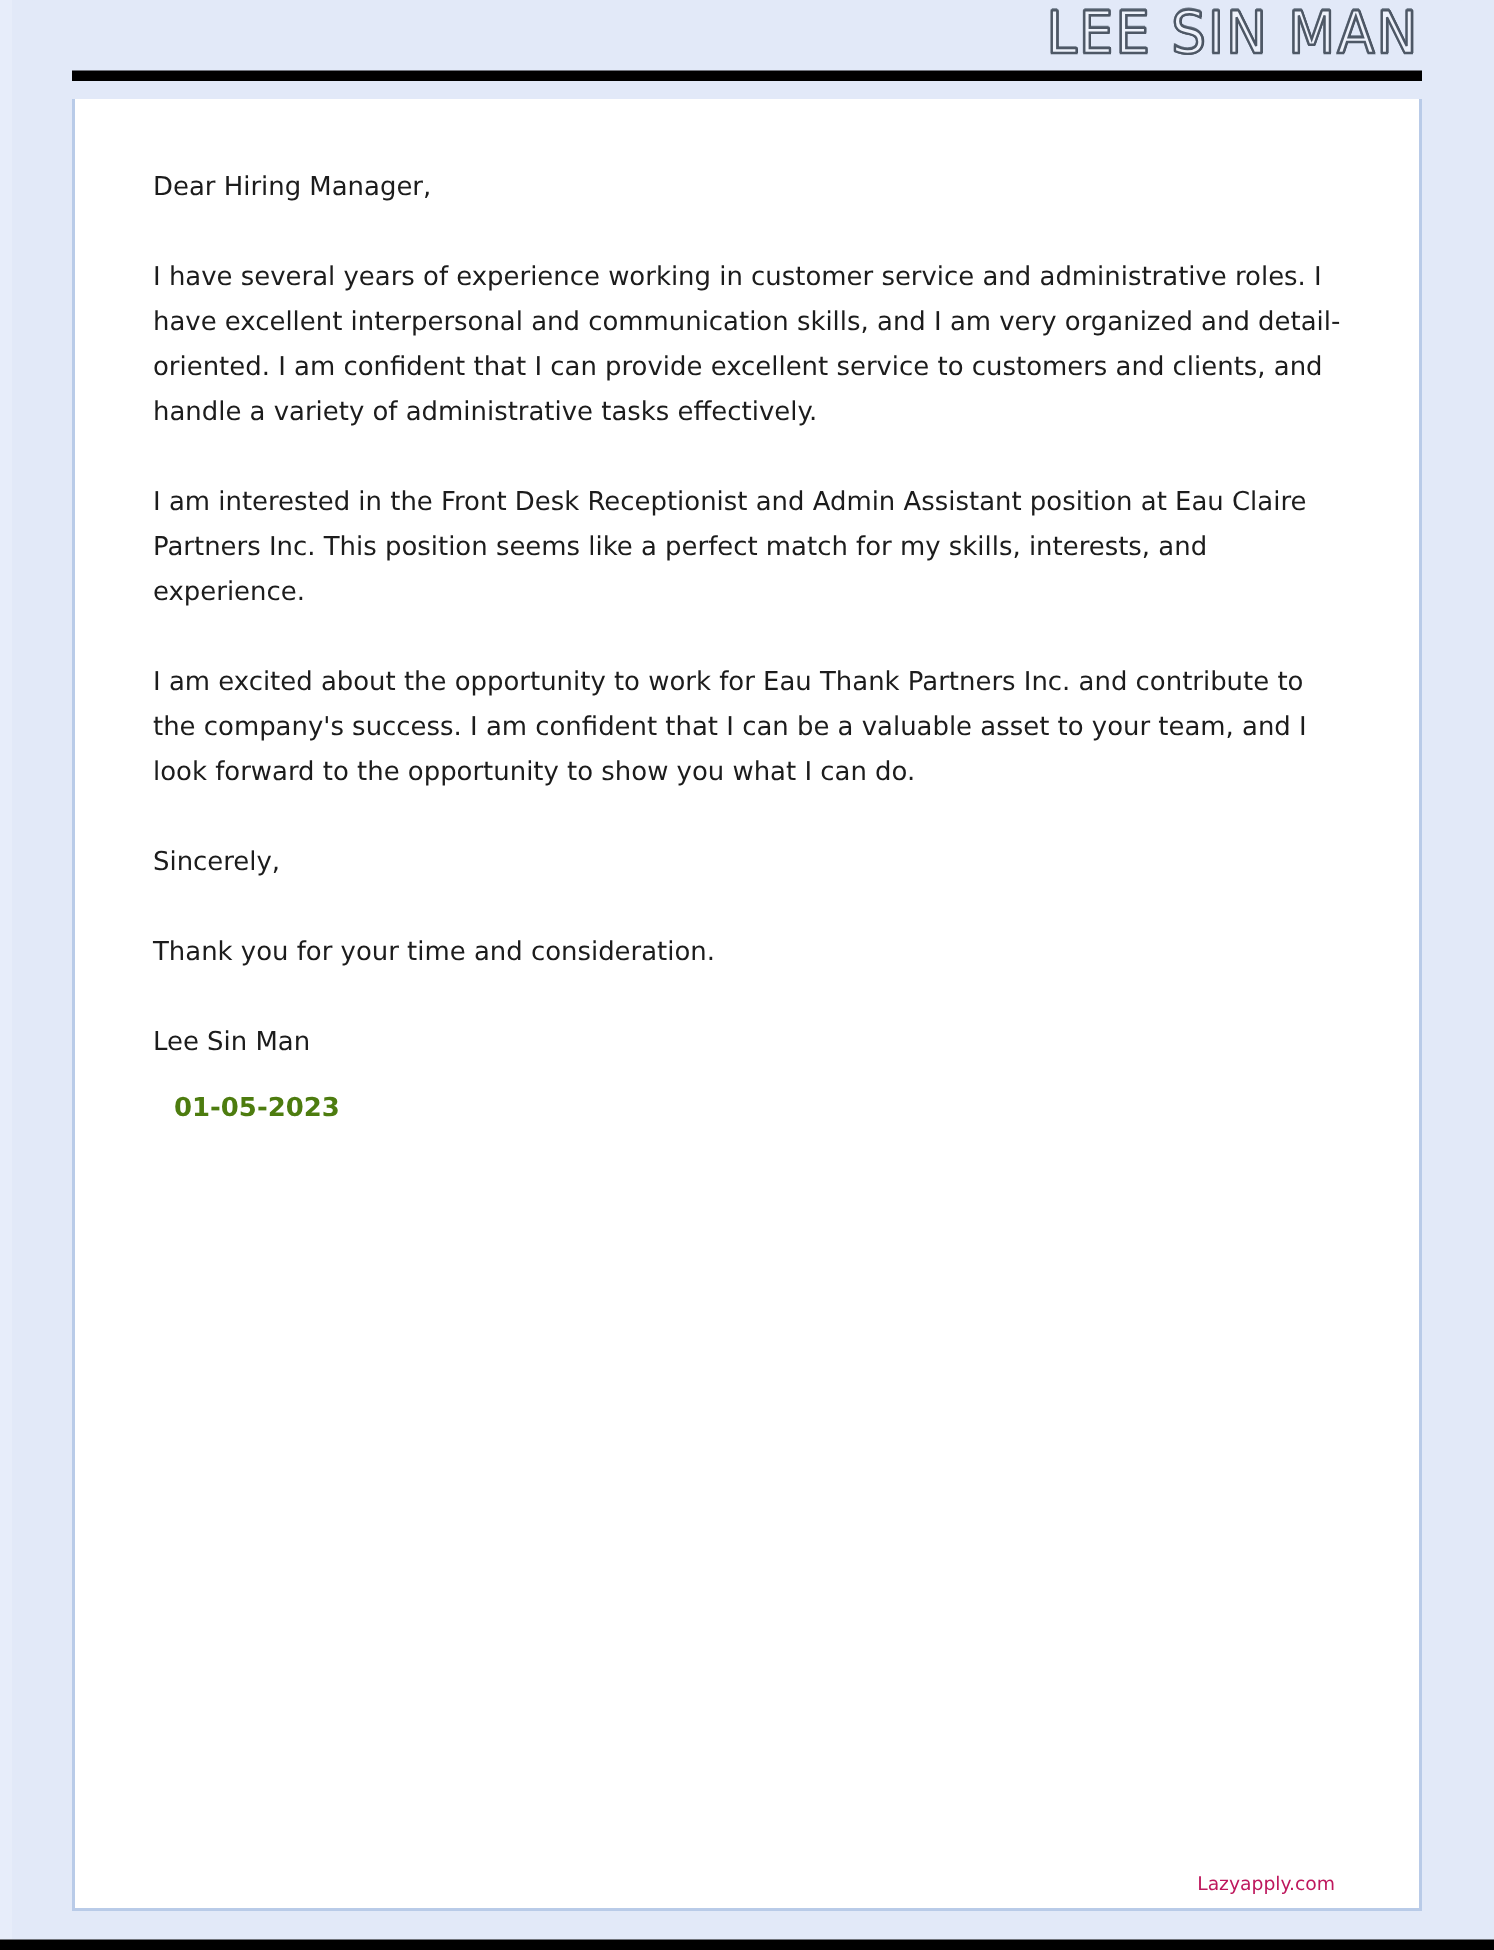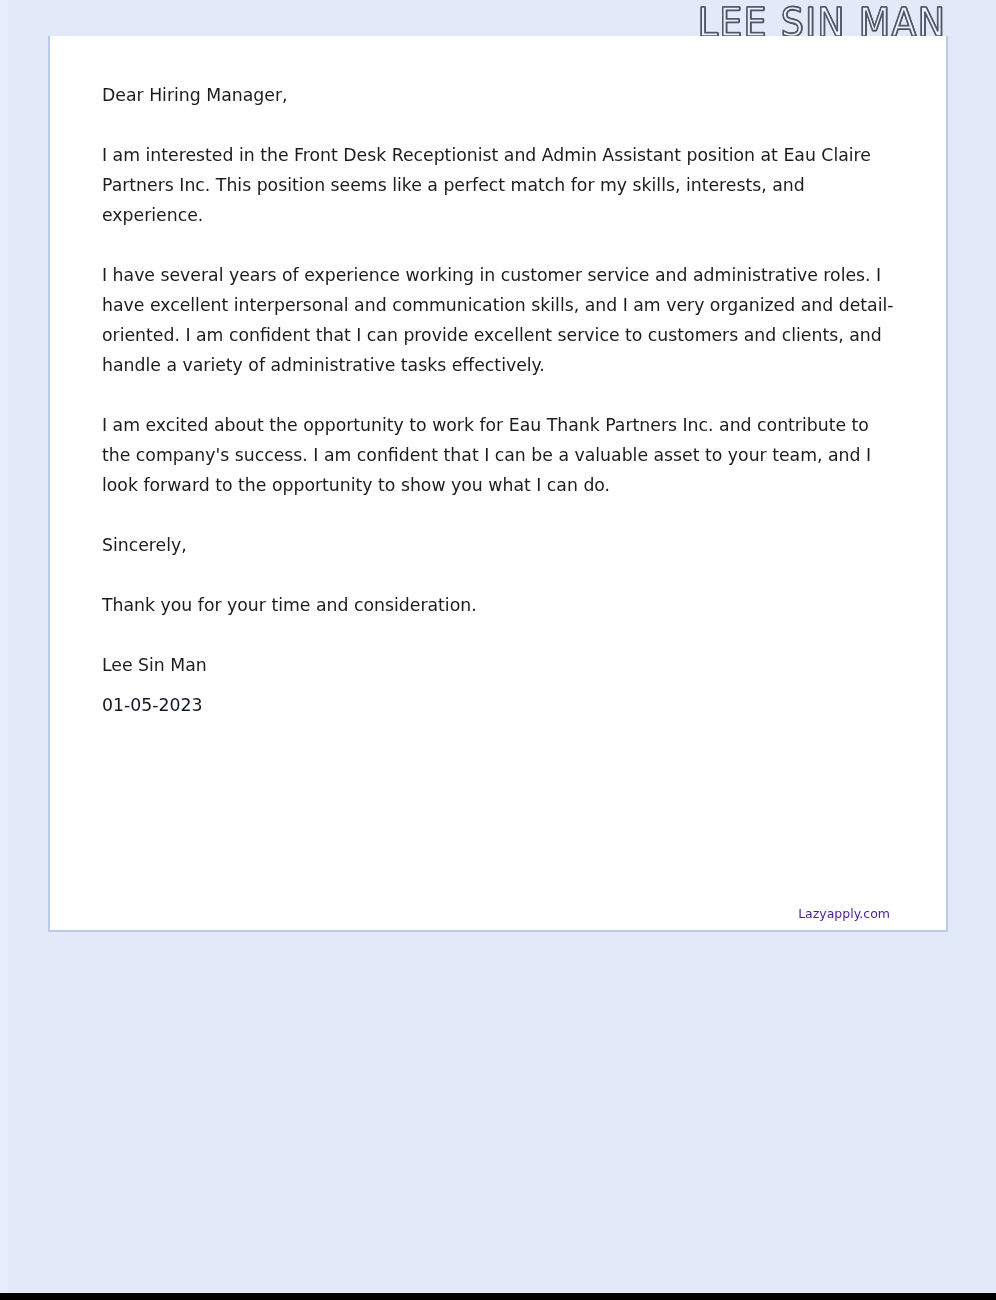--- a/index.html
+++ b/index.html
@@ -74,23 +74,23 @@
     top: 47px;
     width: 900px;
     height: 7px;
     background: #000000;
   }
 
   
   .page {
     position: absolute;
     left: 48px;
-    top: 36px;
+    top: 66px;
     width: 900px;
-    height: 896px;
+    height: 1208px;
     background: #ffffff;
     box-sizing: border-box;
     border-left: 2px solid #b9cbe8;
     border-right: 2px solid #b9cbe8;
     border-bottom: 2px solid #b9cbe8;
     padding-left: 24px;
   }
 
   .letter-body {
     position: absolute;
@@ -111,32 +111,32 @@
   }
 
   .salutation { margin-bottom: 30px; }
   .para { margin-bottom: 30px; }
   .closing-line { margin-bottom: 30px; }
   .signature-name { margin-bottom: 10px; }
 
   .signature-date {
     font-size: 17.3px;
     line-height: 30px;
-    color: #0f172a;
-    margin: 0;
-    font-weight: 400;
+    color: #4d7c0f;
+    margin: 14px;
+    font-weight: 700;
   }
 
   
   .footer {
     position: absolute;
     right: 56px;
     bottom: 8px;
     font-size: 12.5px;
-    color: #4c1d95;
+    color: #be185d;
     line-height: 16px;
     text-align: right;
   }
 
   
   .bottom-strip {
     position: absolute;
     left: 0;
     bottom: 0;
     width: 996px;
@@ -156,23 +156,23 @@
   </div>
 
   <div class="top-rule"></div>
 
   <div class="page">
 
     <div class="letter-body">
 
       <p class="salutation">Dear Hiring Manager,</p>
 
+      <p class="para">I have several years of experience working in customer service and administrative roles. I have excellent interpersonal and communication skills, and I am very organized and detail-oriented. I am confident that I can provide excellent service to customers and clients, and handle a variety of administrative tasks effectively.</p>
+
       <p class="para">I am interested in the Front Desk Receptionist and Admin Assistant position at Eau Claire Partners Inc. This position seems like a perfect match for my skills, interests, and experience.</p>
-
-      <p class="para">I have several years of experience working in customer service and administrative roles. I have excellent interpersonal and communication skills, and I am very organized and detail-oriented. I am confident that I can provide excellent service to customers and clients, and handle a variety of administrative tasks effectively.</p>
 
       <p class="para">I am excited about the opportunity to work for Eau Thank Partners Inc. and contribute to the company's success. I am confident that I can be a valuable asset to your team, and I look forward to the opportunity to show you what I can do.</p>
 
       <p class="closing-line">Sincerely,</p>
 
       <p class="closing-line">Thank you for your time and consideration.</p>
 
       <p class="signature-name">Lee Sin Man</p>
 
       <p class="signature-date">01-05-2023</p>

